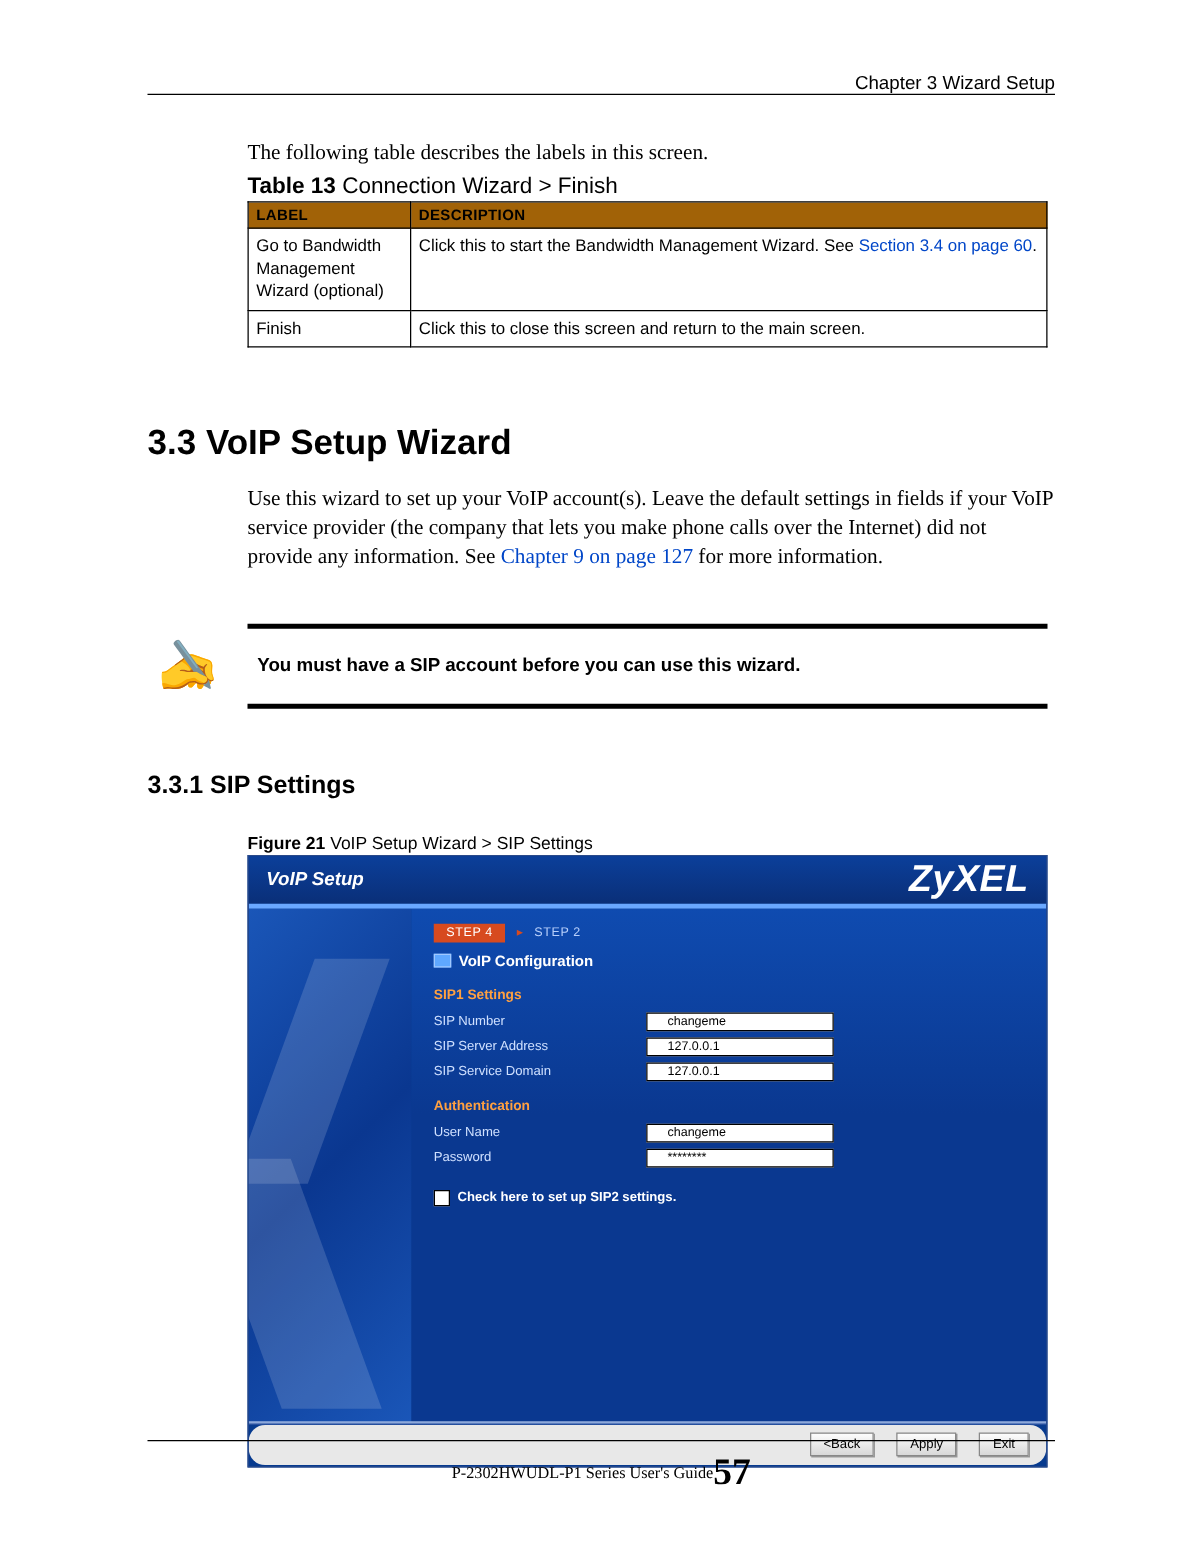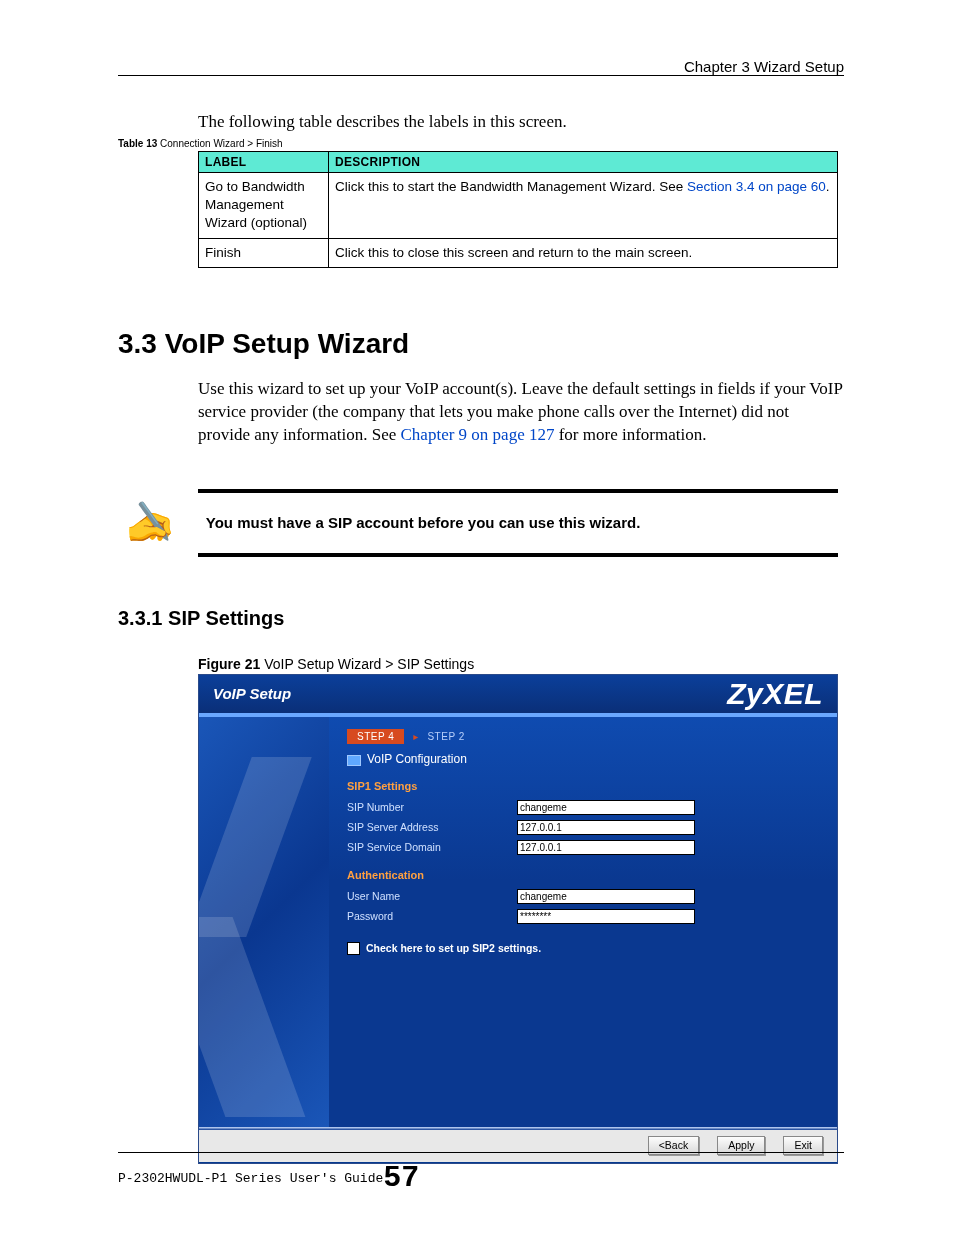--- a/index.html
+++ b/index.html
@@ -22,33 +22,34 @@
     border-bottom: 1.5px solid #000;
     margin-bottom: 36px;
   }
   .intro-para {
     font-size: 17px;
     margin-left: 80px;
     margin-bottom: 6px;
   }
   .table-caption {
     font-family: Arial, sans-serif;
-    font-size: 10px;
+    font-size: 18px;
+    margin-left: 80px;
     margin-bottom: 2px;
   }
   .table-caption b { font-weight: bold; }
   table.doc-table {
     margin-left: 80px;
     width: 640px;
     border-collapse: collapse;
     font-family: Arial, sans-serif;
     font-size: 13.5px;
   }
   table.doc-table th {
-    background: #5eead4;
+    background: #a16207;
     text-align: left;
     padding: 3px 6px;
     border: 1px solid #000;
     font-size: 12px;
     letter-spacing: 0.3px;
   }
   table.doc-table td {
     padding: 5px 6px;
     border: 1px solid #000;
     vertical-align: top;
@@ -158,74 +159,74 @@
     display: inline-block;
     background: #d74a1f;
     color: #fff;
     font-size: 10px;
     padding: 2px 10px;
     letter-spacing: 0.5px;
   }
   .chev { color: #d74a1f; font-size: 10px; margin: 0 6px; }
   .step2 { color: #b7cffb; font-size: 10px; letter-spacing: 0.5px; }
   .conf-title {
-    display: flex; align-items: flex-end; gap: 6px;
-    color: #fff; font-weight: normal; font-size: 12px; margin-top: 4px;
+    display: flex; align-items: center; gap: 6px;
+    color: #fff; font-weight: bold; font-size: 12px; margin-top: 4px;
   }
   .conf-icon {
     width: 14px; height: 11px; background: #5fa8ff; border: 1px solid #9fc8ff;
     display:inline-block;
   }
   .sec-head { color: #ffa040; font-weight: bold; font-size: 11px; margin-top: 14px; margin-bottom: 8px; }
   .field-row { display: flex; align-items: center; margin-bottom: 5px; }
   .field-label { color: #cfe0ff; width: 170px; font-size: 10.5px; }
   .field-input {
-    width: 178px; height: 15px;
+    width: 150px; height: 15px;
     background: #fff; color: #000;
     border: 1px solid #000;
-    font-size: 10px; padding: 0 2px;
+    font-size: 10px; padding: 0 16px;
     font-family: Arial, sans-serif;
   }
   .sip2-row { display: flex; align-items: center; gap: 6px; margin-top: 18px; }
   .checkbox {
     width: 13px; height: 13px; background: #fff; border: 1px solid #000;
   }
   .sip2-label { color: #fff; font-weight: bold; font-size: 10.5px; }
   .shot-bottom {
     height: 3px;
     background: linear-gradient(#cfe0ff, #0a3890);
   }
   .shot-footer {
     height: 32px;
     background: #e8e8e8;
     display: flex; align-items: center; justify-content: flex-end;
-    padding: 10px 14px; gap: 18px;
+    padding: 10px 14px; gap: 18px; border-radius: 13px;
   }
   .shot-btn {
     height: 19px;
     background: linear-gradient(#fdfdfd, #d8d8d8);
     border: 1px solid #888;
     font-size: 10.5px;
     padding: 1px 10px;
     font-family: Arial, sans-serif;
     line-height: 15px;
     box-shadow: 1px 1px 0 #999;
   }
   
   .page-footer {
     position: absolute;
     bottom: 40px;
     left: 118px;
     right: 110px;
     border-top: 1.5px solid #000;
     padding-top: 8px;
     display: flex;
-    justify-content: flex-start;
+    justify-content: center;
     align-items: center;
-    font-family: Liberation Mono, monospace;
+    font-family: Liberation Serif, serif;
   }
   .footer-left { font-size: 13px; }
   .footer-right { font-size: 30px; font-weight: bold; }
 </style>
 </head>
 <body>
 
 <div class="page">
   <div class="header-line">Chapter 3 Wizard Setup</div>
 

